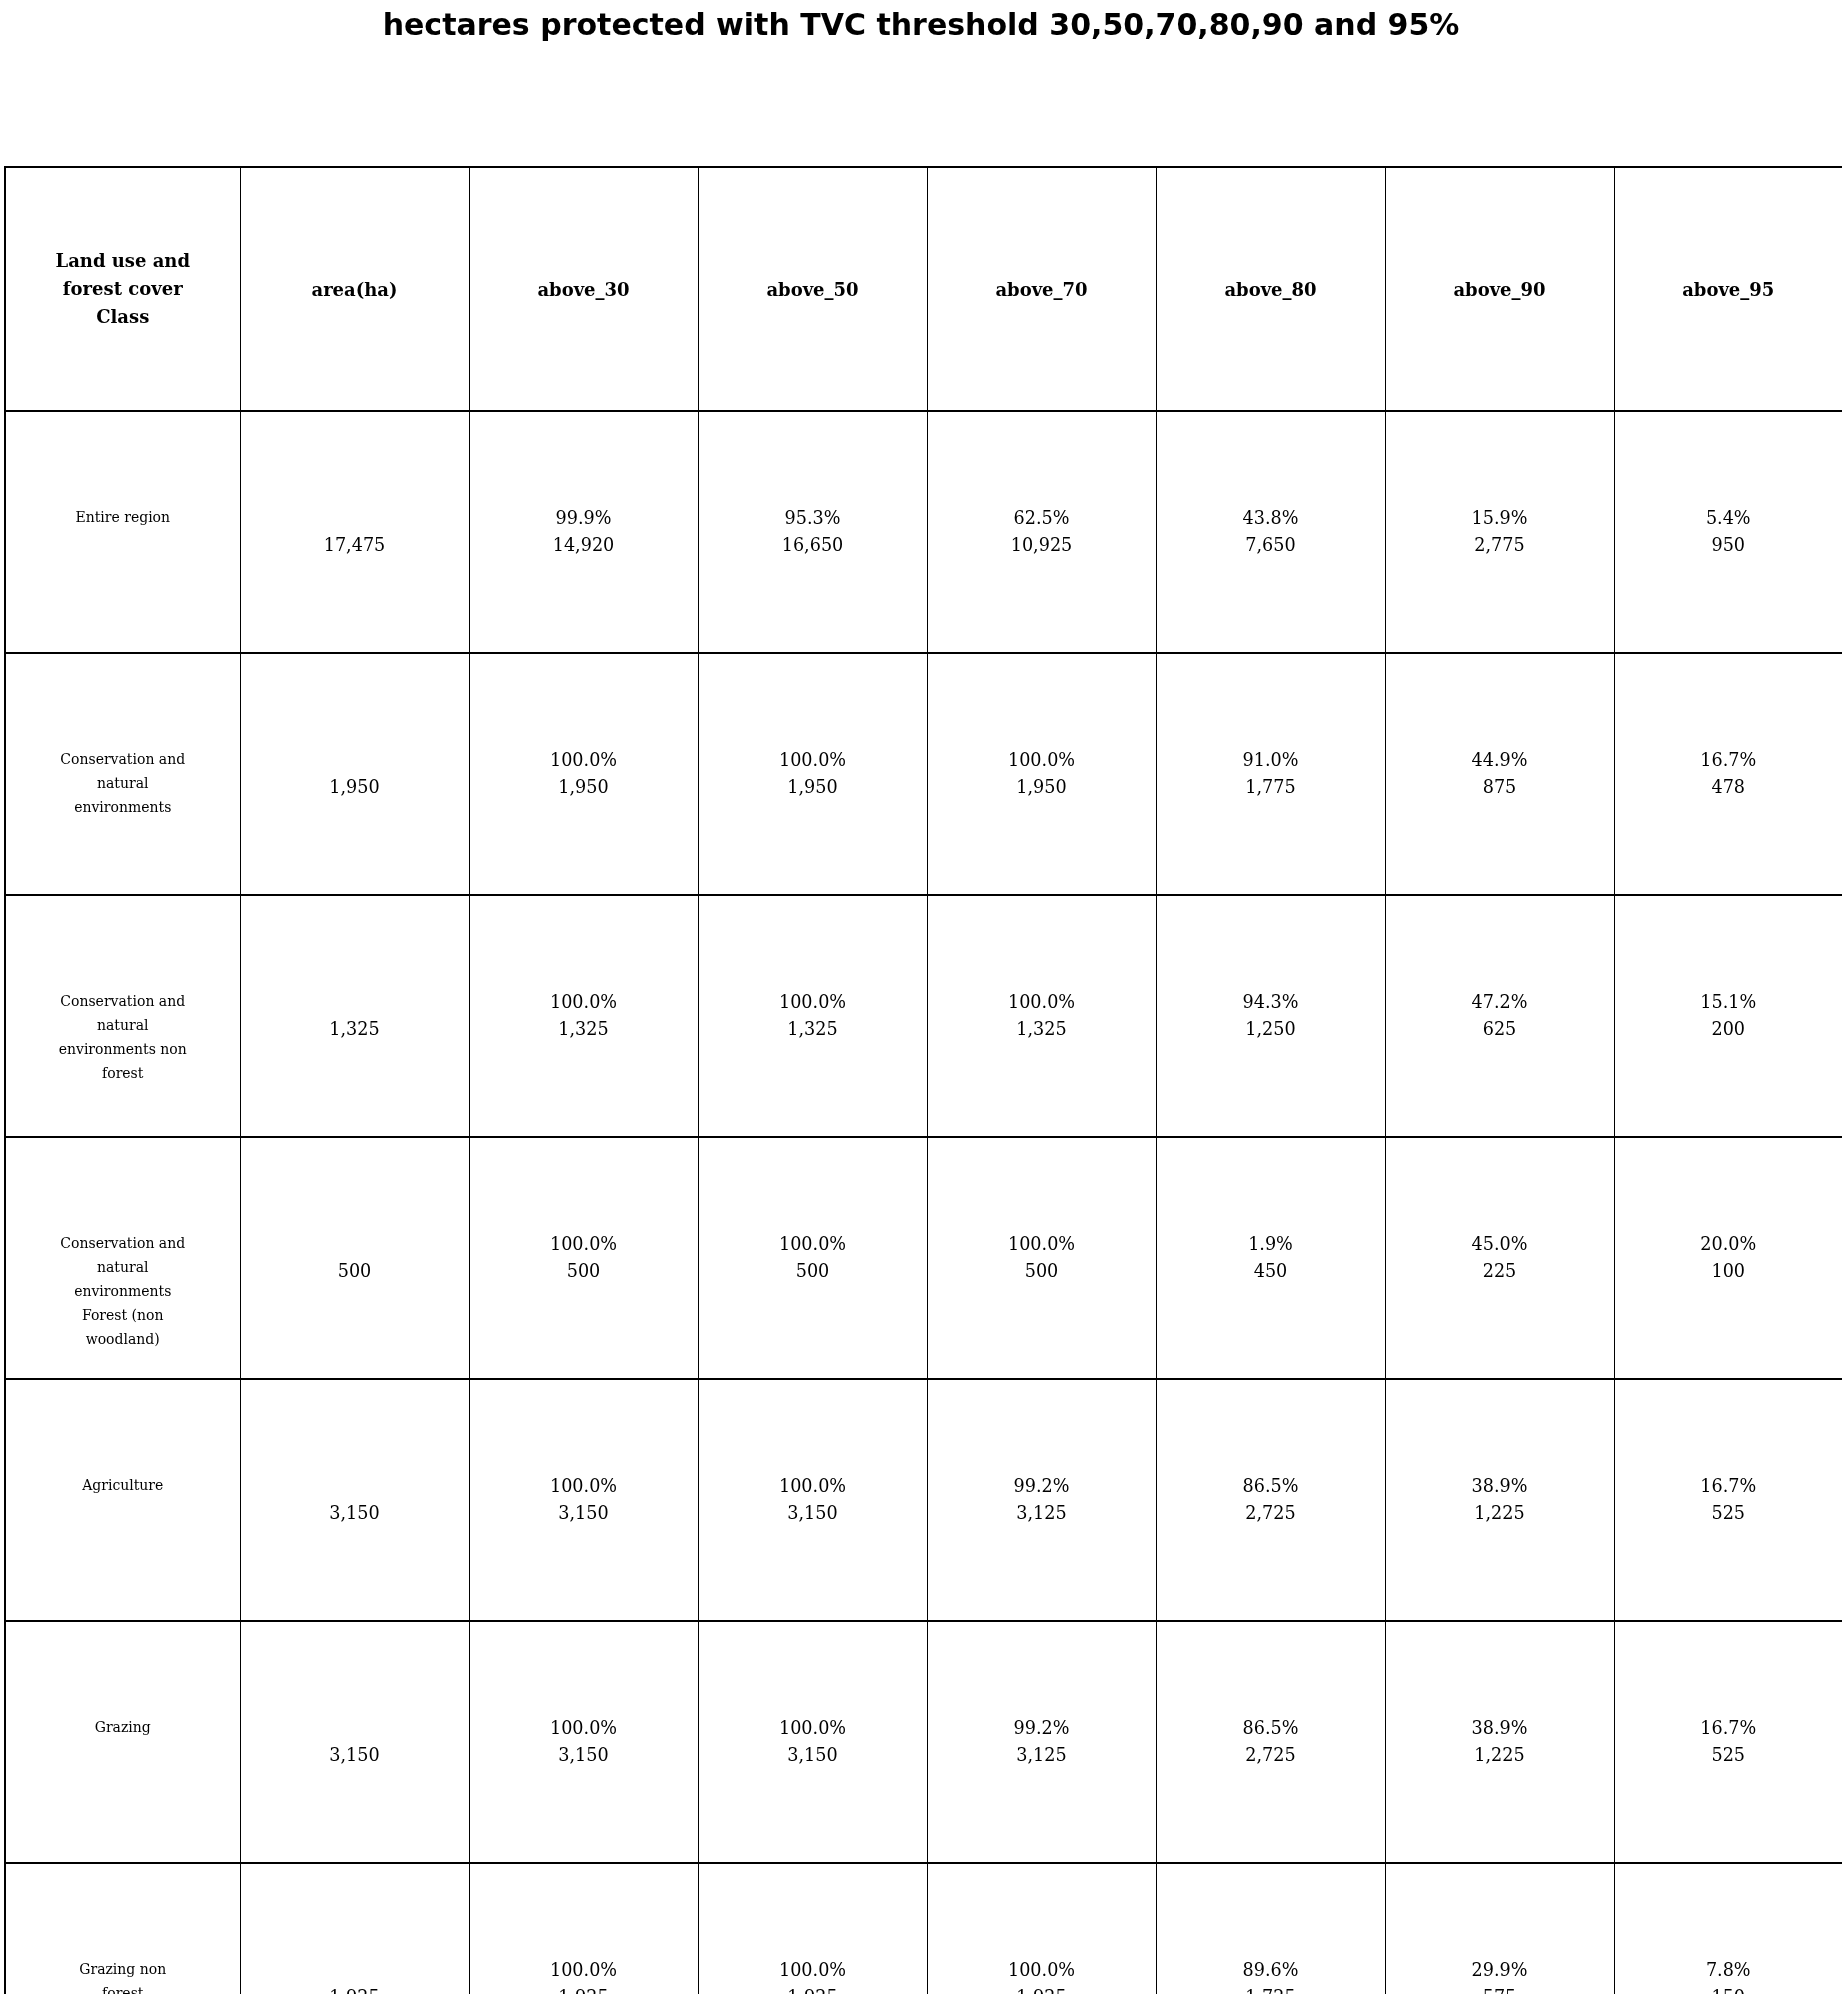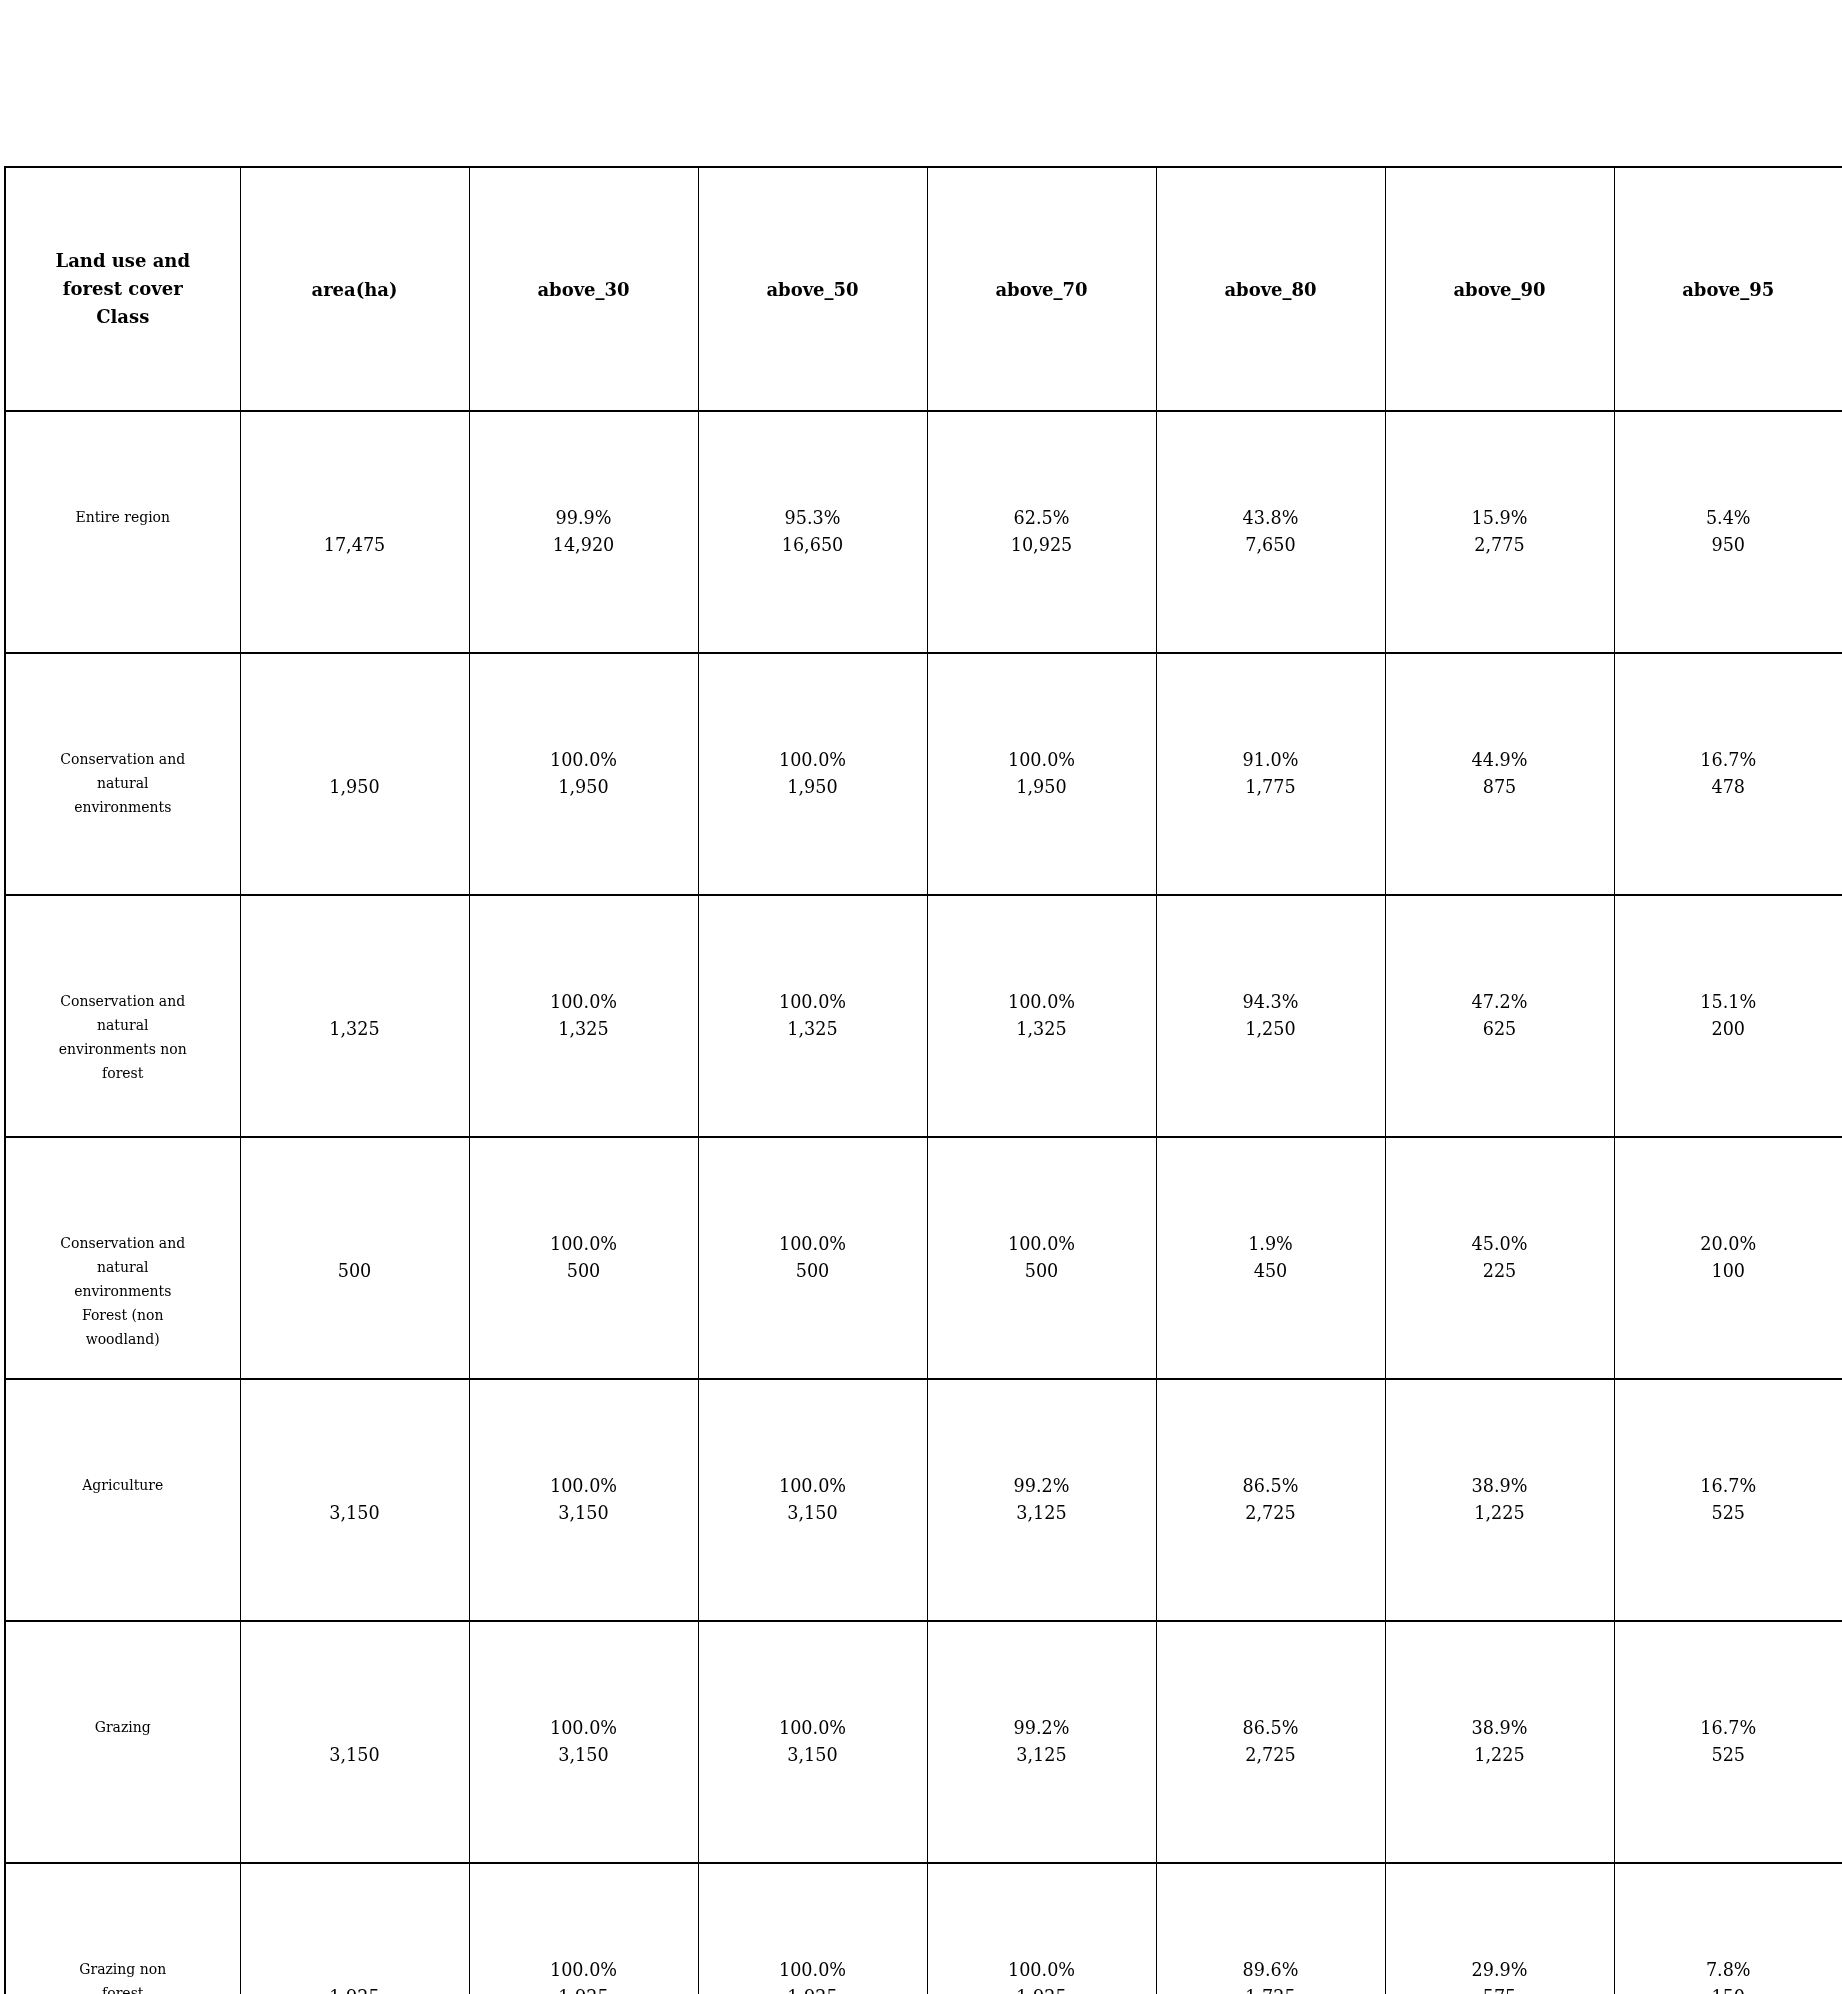--- a/index.html
+++ b/index.html
@@ -24,20 +24,21 @@
   .th-class{vertical-align:top;padding-top:23px;white-space:pre-line;line-height:28px;}
 
   .cellbox{height:54px;display:flex;flex-direction:column;justify-content:space-between;align-items:center;overflow:visible;}
   .l1,.l2{display:block;line-height:27px;min-height:27px;font-size:17.6px;white-space:nowrap;}
   .rowlabel-text{white-space:pre-line;line-height:24px;font-size:14px;font-weight:normal;text-align:center;}
 </style>
 </head>
 <body>
 
 <div class="page-title">
+  <div>hectares protected with TVC threshold 30,50,70,80,90 and 95%</div>
 </div>
 
 <table class="data-table">
   <colgroup>
     <col class="col-class">
       <col class="col-num">
       <col class="col-num">
       <col class="col-num">
     <col class="col-num">
       <col class="col-num">

